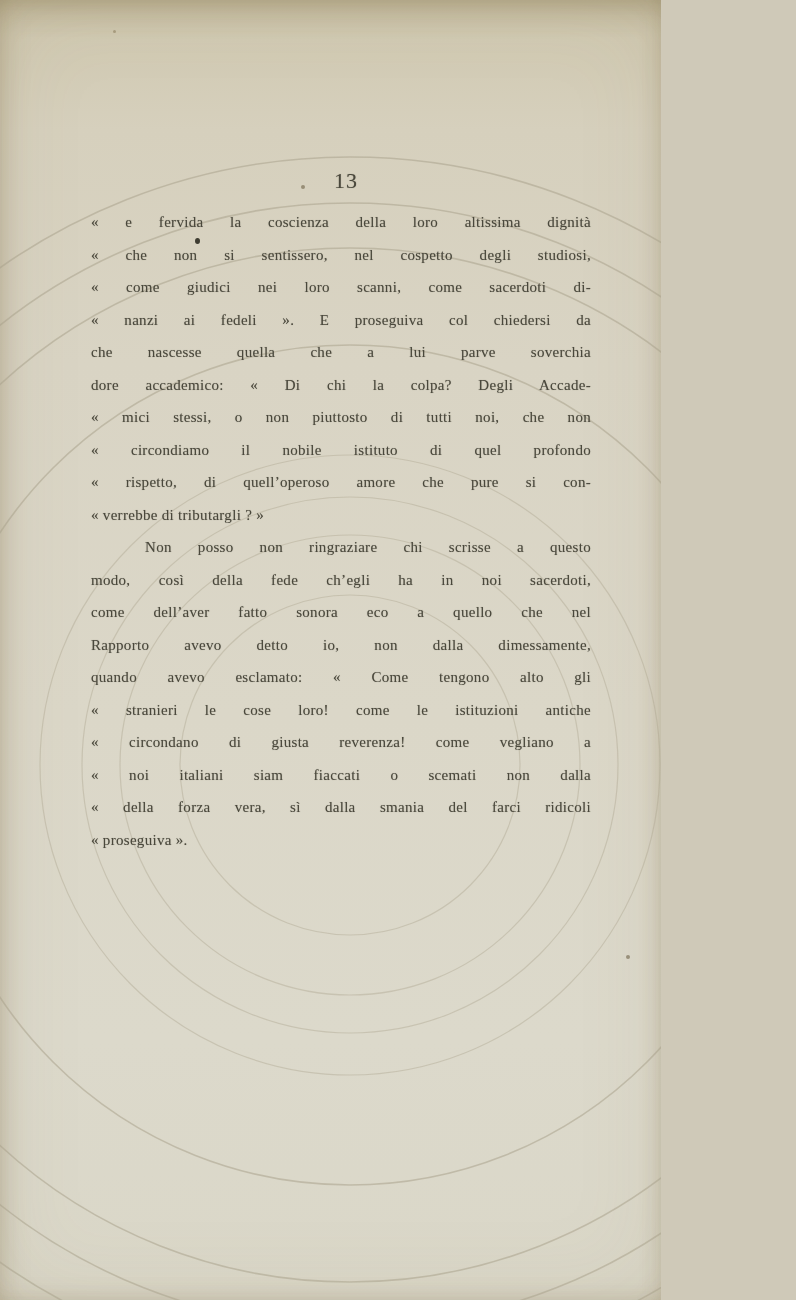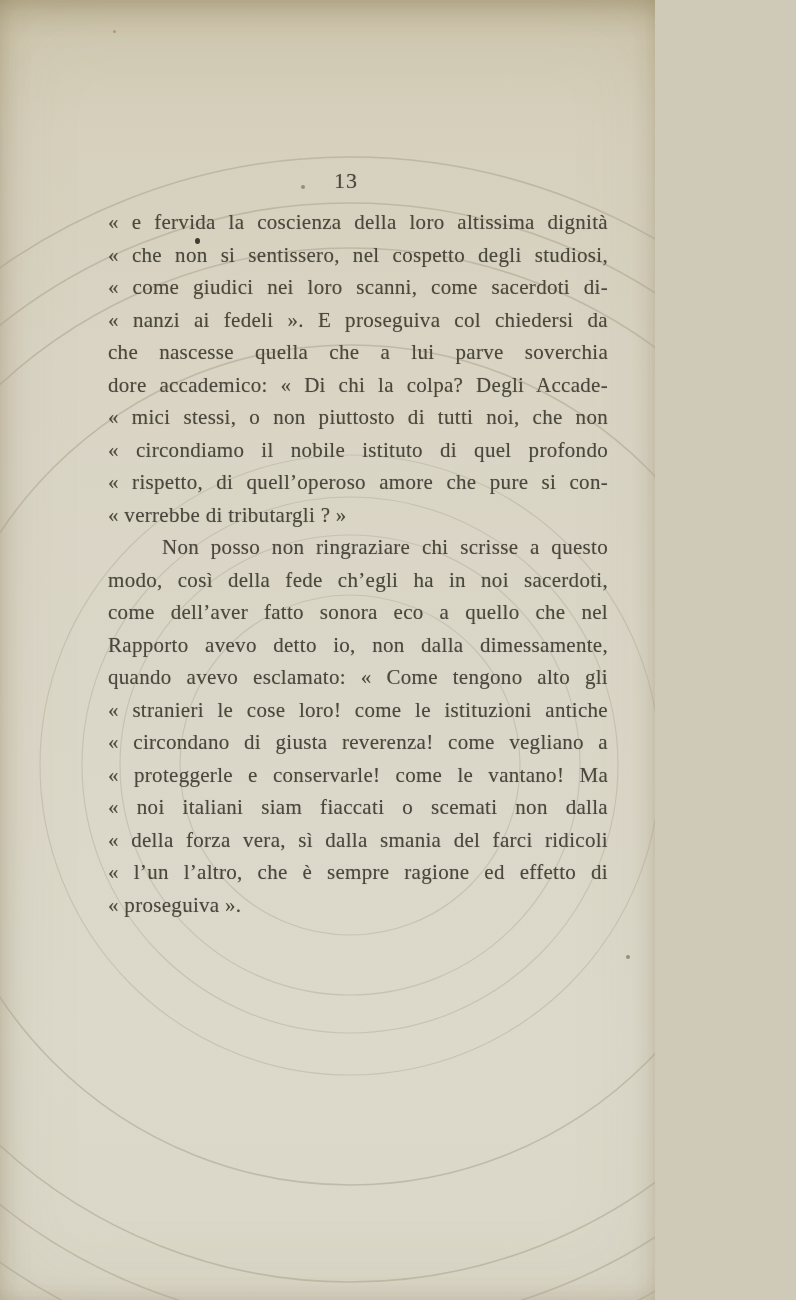--- a/index.html
+++ b/index.html
@@ -20,20 +20,21 @@
       #d9d4c4 28%,
       #dbd7c8 55%,
       #dcd9cb 80%,
       #dad7c8 100%);
     box-shadow:
       inset 0 18px 30px -12px rgba(125, 105, 65, 0.30),
       inset 16px 0 30px -14px rgba(125, 105, 65, 0.20),
       inset -12px 0 26px -14px rgba(125, 105, 65, 0.16),
       inset 0 -14px 26px -14px rgba(125, 105, 65, 0.14),
       inset 0 0 90px rgba(140, 120, 80, 0.10);
+    padding-left: 6px;
   }
   .stamp {
     position: absolute;
     left: 0;
     top: 0;
     z-index: 1;
     pointer-events: none;
   }
   .page-number {
     position: absolute;
@@ -43,24 +44,24 @@
     top: 168px;
     text-align: center;
     font-size: 22px;
     letter-spacing: 1px;
     color: #4a483c;
     text-shadow: 0 0 1px rgba(74, 72, 60, 0.45);
   }
   .text-block {
     position: absolute;
     z-index: 2;
-    left: 108px;
+    left: 91px;
     top: 206px;
     width: 500px;
-    font-size: 21px;
+    font-size: 15px;
     color: #4a483c;
     letter-spacing: 0.3px;
     text-shadow: 0 0 1px rgba(74, 72, 60, 0.40);
   }
   .line {
     height: 32.5px;
     line-height: 32.5px;
   }
   .line.j {
     text-align: justify;
@@ -115,24 +116,22 @@
       <div class="line j">« circondiamo il nobile istituto di quel profondo</div>
       <div class="line j">« rispetto, di quell’operoso amore che pure si con-</div>
       <div class="line">« verrebbe di tributargli ? »</div>
       <div class="line j indent">Non posso non ringraziare chi scrisse a questo</div>
       <div class="line j">modo, così della fede ch’egli ha in noi sacerdoti,</div>
       <div class="line j">come dell’aver fatto sonora eco a quello che nel</div>
       <div class="line j">Rapporto avevo detto io, non dalla dimessamente,</div>
       <div class="line j">quando avevo esclamato: « Come tengono alto gli</div>
       <div class="line j">« stranieri le cose loro! come le istituzioni antiche</div>
       <div class="line j">« circondano di giusta reverenza! come vegliano a</div>
-      <div class="line j">« proteggerle e conservarle! come le vantano! Ma</div>
       <div class="line j">« noi italiani siam fiaccati o scemati non dalla</div>
       <div class="line j">« della forza vera, sì dalla smania del farci ridicoli</div>
-      <div class="line j">« l’un l’altro, che è sempre ragione ed effetto di</div>
       <div class="line">« proseguiva ».</div>
     </div>
 
   <div class="ink-dot" style="left:195px; top:238px;"></div>
   <div class="speck" style="left:301px; top:185px; width:4px; height:4px;"></div>
   <div class="speck" style="left:626px; top:955px; width:4px; height:4px;"></div>
   <div class="speck" style="left:113px; top:30px; width:3px; height:3px; background:rgba(110,95,60,0.4);"></div>
 
 </div>
 

